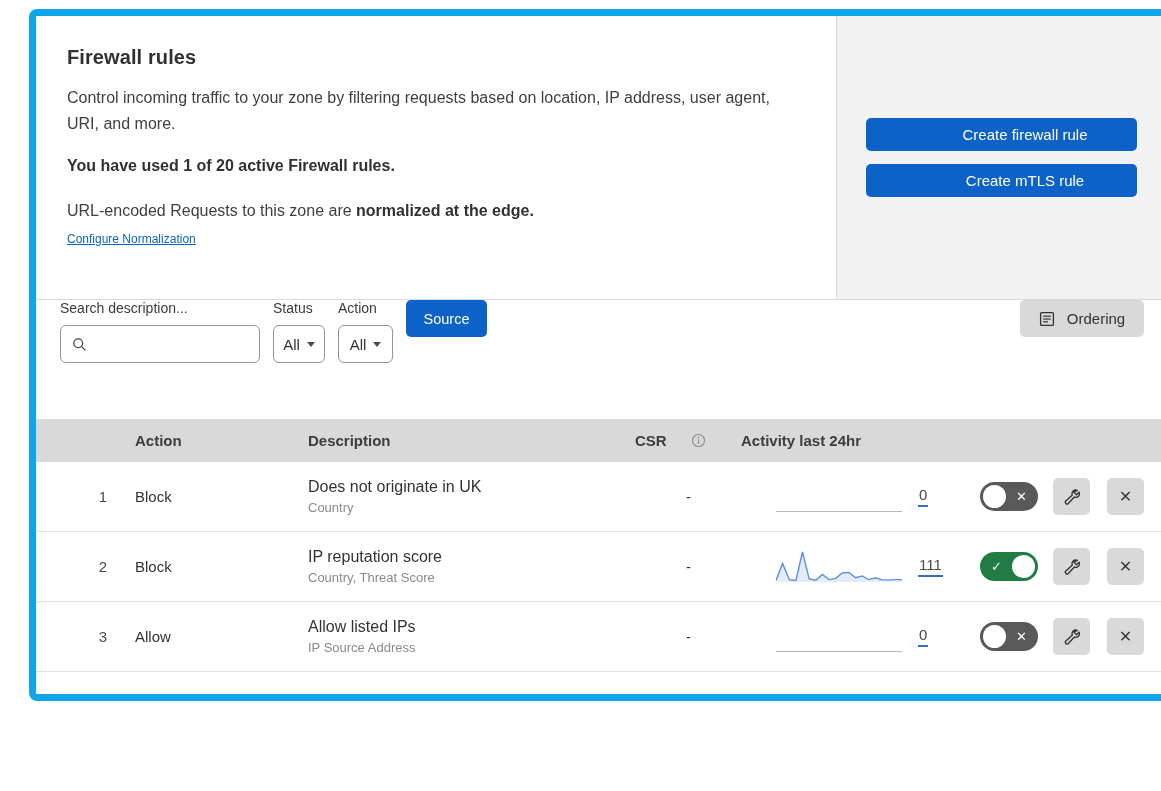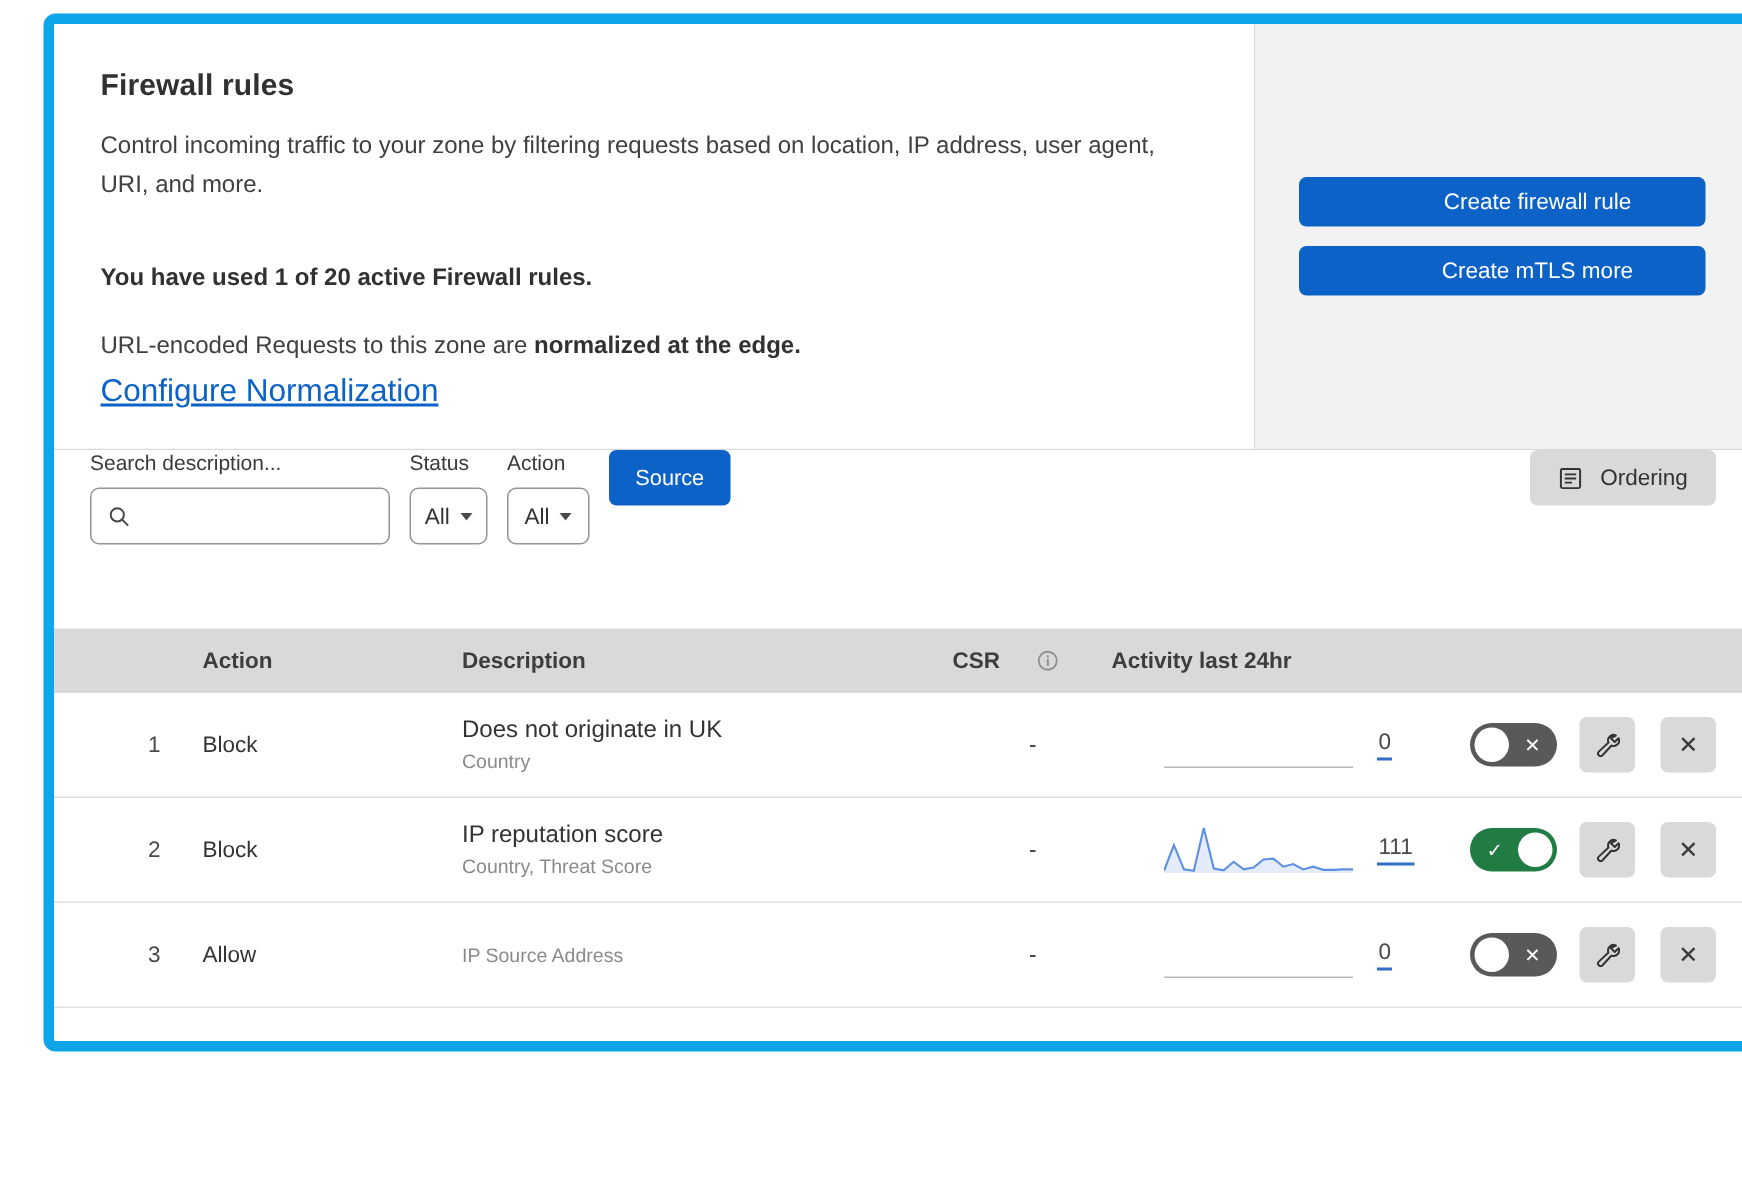--- a/index.html
+++ b/index.html
@@ -6,25 +6,25 @@
   html,body { width:1161px; height:791px; background:#fff; font-family:"Liberation Sans", sans-serif; }
   .app {
     position:absolute; left:29px; top:9px; width:1143px; height:692px;
     background:#fff; border:7px solid #0ea5e9; border-radius:8px; overflow:hidden;
   }
   
   .top { display:flex; height:284px; border-bottom:1px solid #d9d9d9; }
   .top-left { width:801px; border-right:1px solid #d9d9d9; background:#fff; padding:30px 60px 0 31px; }
   .top-right { flex:1; background:#f2f2f2; display:flex; flex-direction:column; align-items:center; padding-top:102px; gap:13px; }
   h1.title { font-size:20px; font-weight:700; color:#313131; margin-bottom:16px; letter-spacing:.1px; }
-  .desc { font-size:16px; color:#404040; line-height:1.63; margin-bottom:40px; }
+  .desc { font-size:16px; color:#404040; line-height:1.63; margin-bottom:20px; }
   .usage { font-size:16px; font-weight:700; color:#313131; margin-bottom:27px; }
   .norm { font-size:16px; color:#404040; margin-bottom:9px; }
   .norm b { color:#313131; }
-  a.link { font-size:21px; color:#0c62c6; text-decoration:underline; cursor:pointer; }
+  a.link { font-size:12px; color:#0c62c6; text-decoration:underline; cursor:pointer; }
   .btn-primary {
     background:#0c62c6; color:#fff; border:none; border-radius:5px;
     font-family:"Liberation Sans", sans-serif; font-size:15px; cursor:pointer;
   }
   .top-right .btn-primary { width:271px; height:33px;padding-left:48px; }
   
   .filterbar { height:119px; display:flex; padding:0 21px 29px 24px; background:#fff; }
   .fgroup { display:flex; flex-direction:column; gap:9px; margin-right:13px; }
   .fgroup label { font-size:14px; color:#3a3a3a; }
   .search-box { width:200px; height:38px; border:1px solid #949494; border-radius:6px; display:flex; align-items:center; padding:0 8px 0 11px; background:#fff; }
@@ -83,21 +83,21 @@
   <div class="top">
     <div class="top-left">
       <h1 class="title">Firewall rules</h1>
       <p class="desc">Control incoming traffic to your zone by filtering requests based on location, IP address, user agent, URI, and more.</p>
       <p class="usage">You have used 1 of 20 active Firewall rules.</p>
       <p class="norm"><span>URL-encoded Requests to this zone are </span><b>normalized at the edge.</b></p>
       <a class="link" href="#">Configure Normalization</a>
     </div>
     <div class="top-right">
       <button class="btn-primary">Create firewall rule</button>
-      <button class="btn-primary">Create mTLS more</button>
+      <button class="btn-primary">Create mTLS rule</button>
     </div>
   </div>
 
   <div class="filterbar">
     <div class="fgroup">
       <label>Search description...</label>
       <div class="search-box">
         <svg width="15" height="15" viewBox="0 0 15 15">
           <circle cx="6.2" cy="6.2" r="4.4" fill="none" stroke="#444" stroke-width="1.3"></circle>
           <line x1="9.6" y1="9.6" x2="13.4" y2="13.4" stroke="#444" stroke-width="1.3"></line>
@@ -202,20 +202,21 @@
       <button class="icon-btn del">
           <span>✕</span>
         </button>
     </div>
   </div>
 
   <div class="grid row">
     <div class="c-num">3</div>
     <div class="c-action">Allow</div>
     <div class="c-desc">
+      <div class="d-main">Allow listed IPs</div>
       <div class="d-sub">IP Source Address</div>
     </div>
     <div class="c-csr">-</div>
     <div class="c-activity">
       <div class="spark flat"></div>
       <a class="count" href="#">0</a>
       <div class="toggle off">
 
         <span class="knob"></span>
         <span class="t-off">✕</span>

